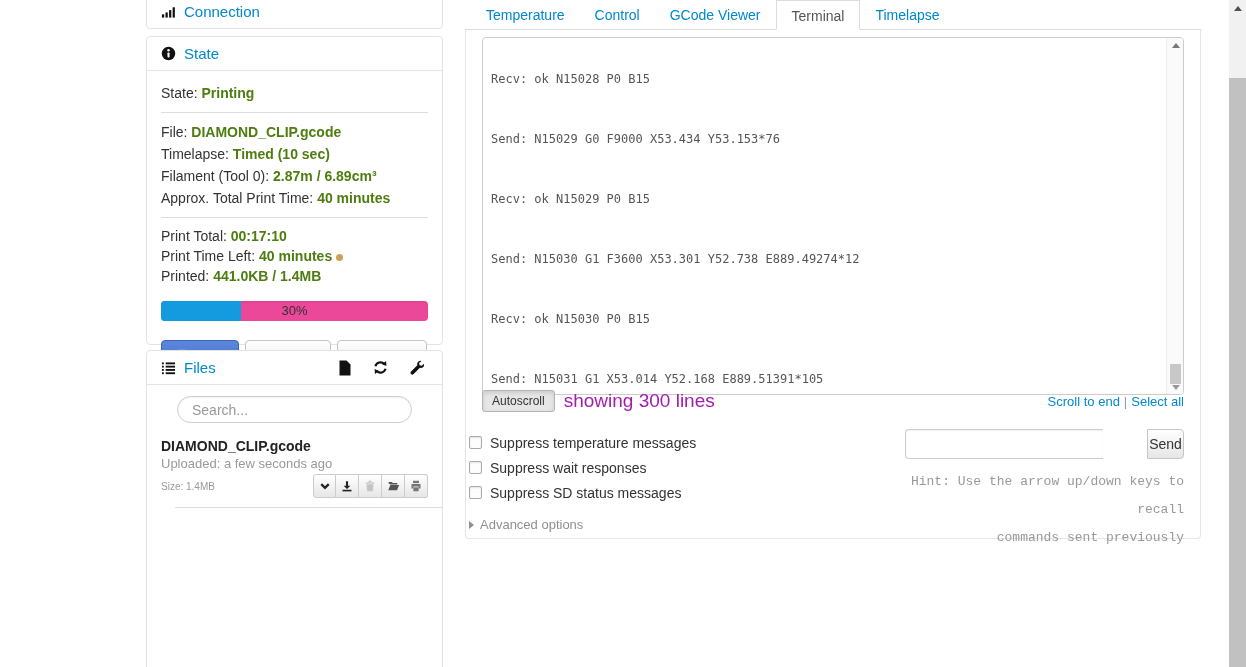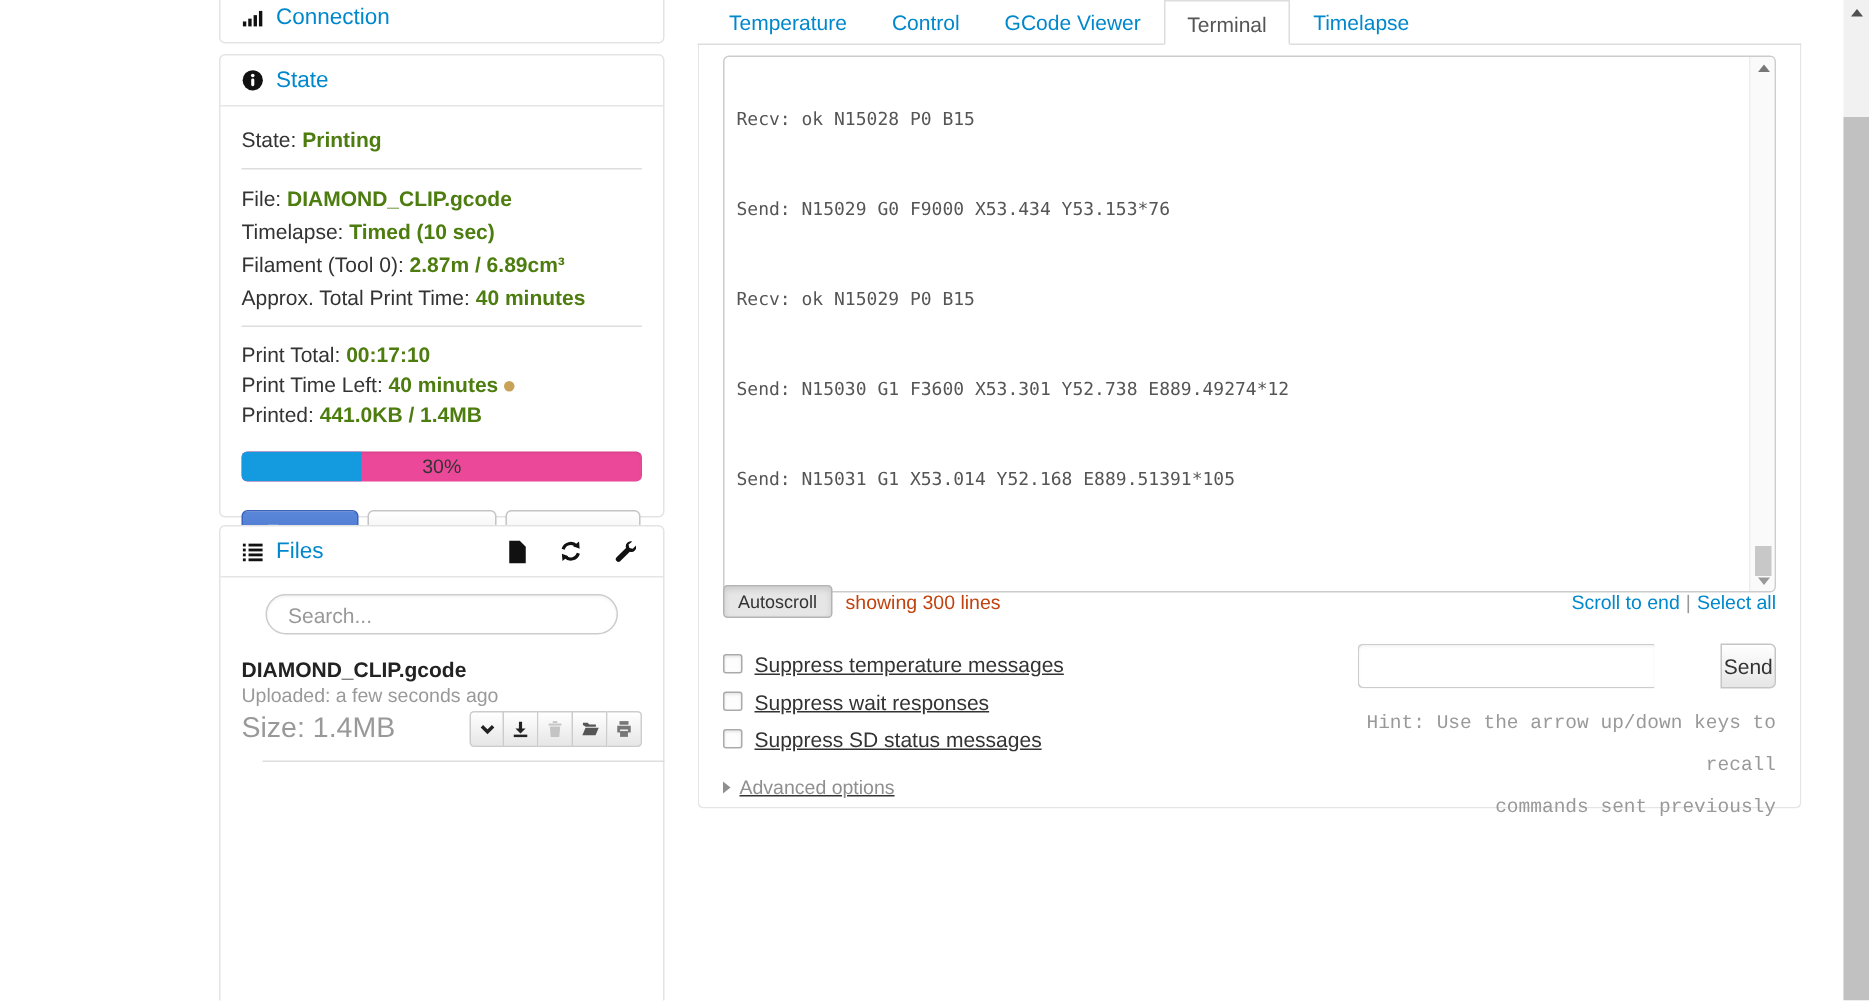--- a/index.html
+++ b/index.html
@@ -53,21 +53,21 @@
   .files-header-icons { margin-left:auto; display:flex; align-items:center; gap:21px; padding-right:4px; }
   .files-header-icons .hbtn { cursor:pointer; display:flex; color:#111; }
   .search-wrap { padding:11px 0 12px 0; display:flex; justify-content:center; }
   .search-input { width:235px; height:27px; border:1px solid #ccc; border-radius:15px; padding:0 14px;
                   font-size:14px; color:#555; outline:none; box-shadow:inset 0 1px 2px rgba(0,0,0,.05); }
   .search-input::placeholder { color:#999; }
   .file-entry { padding:2px 14px 0 14px; }
   .file-name { font-weight:bold; font-size:14px; color:#222; line-height:18px; }
   .file-meta { font-size:13px; color:#999; line-height:18px; }
   .file-bottom { display:flex; align-items:center; margin-top:1px; }
-  .file-size { font-size:19px; color:#999; }
+  .file-size { font-size:10px; color:#999; }
   .file-actions { margin-left:auto; display:flex; }
   .fbtn { width:23px; height:24px; display:flex; align-items:center; justify-content:center;
           border:1px solid #ccc; border-left-width:0; background:linear-gradient(#ffffff,#e6e6e6); cursor:pointer; }
   .fbtn:first-child { border-left-width:1px; border-radius:3px 0 0 3px; }
   .fbtn:last-child { border-radius:0 3px 3px 0; }
   .entry-div { border-bottom:1px solid #ddd; margin:9px 0 0 14px; width:268px; }
 
   
   .main { position:absolute; left:465px; top:0; width:736px; }
   .tabs { display:flex; height:30px; border-bottom:1px solid #ddd; padding-left:6px; }
@@ -83,25 +83,25 @@
               font-family:"DejaVu Sans Mono", monospace; font-size:12px; line-height:20px; color:#555; }
   .loglines { margin-top:-9px; padding-left:8px; white-space:pre; }
   .term-scrollbar { position:absolute; top:0; right:0; bottom:0; width:17px; background:#fafafa; border-left:1px solid #eee; }
   .term-thumb { position:absolute; left:3px; top:326px; width:11px; height:20px; background:#c8c8c8; }
   .term-scrollbar .sb-btn { height:14px; }
 
   
   .term-controls { position:absolute; left:16px; right:16px; top:360px; display:flex; align-items:center; }
   .autoscroll-btn { font-size:12px; line-height:16px; padding:2px 9px; color:#333; background:#e6e6e6;
                     border:1px solid #b3b3b3; border-radius:3px; box-shadow:inset 0 2px 4px rgba(0,0,0,.12); cursor:pointer; }
-  .showing { margin-left:9px; font-size:13px; color:#c2410c; }
+  .showing { margin-left:9px; font-size:19px; color:#a21caf; }
   .log-links { margin-left:auto; font-size:13px; }
   .log-links .sep { color:#999; margin:0 4px; }
 
-  .suppress-col { position:absolute; left:16px; top:400px; width:330px;text-decoration:underline; }
+  .suppress-col { position:absolute; left:3px; top:400px; width:330px; }
   .chk-row { display:flex; align-items:center; gap:8px; height:25px; font-size:14px; color:#333; }
   .chk { width:13px; height:13px; border:1px solid #aaa; border-radius:2px; background:#fdfdfd;
          box-shadow:inset 0 1px 2px rgba(0,0,0,.1); cursor:pointer; flex:0 0 13px; }
   .advanced { display:flex; align-items:center; gap:6px; margin-top:12px; font-size:13px; color:#8f8f8f; cursor:pointer; }
   .caret-right { width:0; height:0; border-top:4px solid transparent; border-bottom:4px solid transparent; border-left:5px solid #8f8f8f; }
 
   .send-col { position:absolute; right:16px; top:399px; width:279px; }
   .send-row { display:flex; }
   .term-input { flex:1; height:30px; border:1px solid #ccc; border-right:none; border-radius:4px 0 0 4px;
                 padding:0 8px; font-size:14px; color:#333; outline:none; box-shadow:inset 0 1px 2px rgba(0,0,0,.06); }
@@ -318,20 +318,21 @@
   </div>
 
   <div class="tab-content">
 
     <div class="terminal">
       <div class="loglines">
         <div>Recv: ok N15028 P0 B15</div>
         <div>Send: N15029 G0 F9000 X53.434 Y53.153*76</div>
         <div>Recv: ok N15029 P0 B15</div>
         <div>Send: N15030 G1 F3600 X53.301 Y52.738 E889.49274*12</div>
+        <div>Recv: ok N15030 P0 B15</div>
         <div>Send: N15031 G1 X53.014 Y52.168 E889.51391*105</div>
         
         
         
         
         
         
         
         
         

